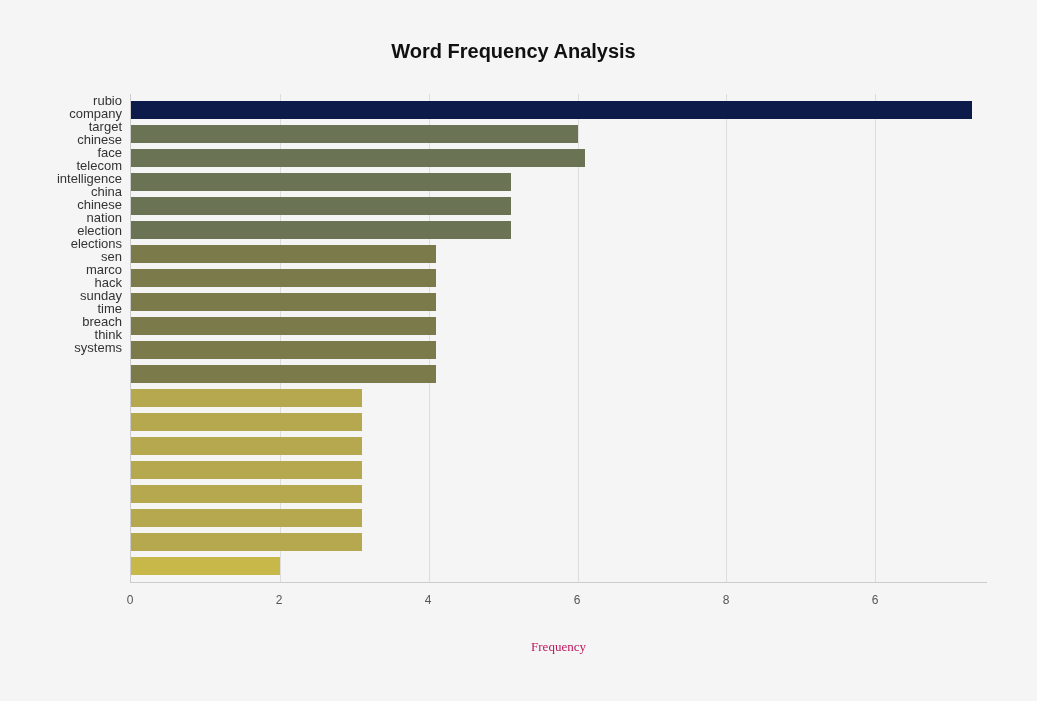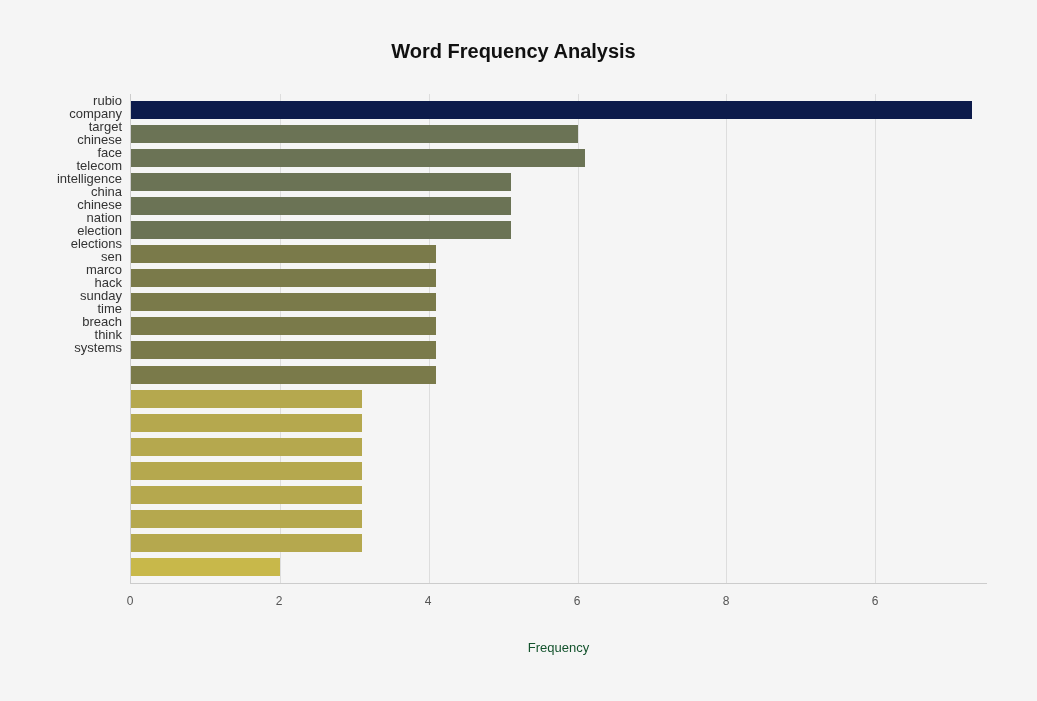--- a/index.html
+++ b/index.html
@@ -93,22 +93,23 @@
     }
     .x-tick {
       position: absolute;
       font-size: 12px;
       color: #555;
       transform: translateX(-50%);
     }
     .x-axis-title {
       text-align: center;
       font-size: 13px;
-      color: #14532d;
+      color: #be185d;
       margin-top: 22px;
+      font-family: Liberation Serif, serif;
     }
   </style>
 </head>
 <body>
 
 <div class="chart-container">
   <div class="chart-title">Word Frequency Analysis</div>
   <div class="chart-area">
     <div class="y-axis" id="y-axis-labels">
         <div class="y-label">rubio</div>

